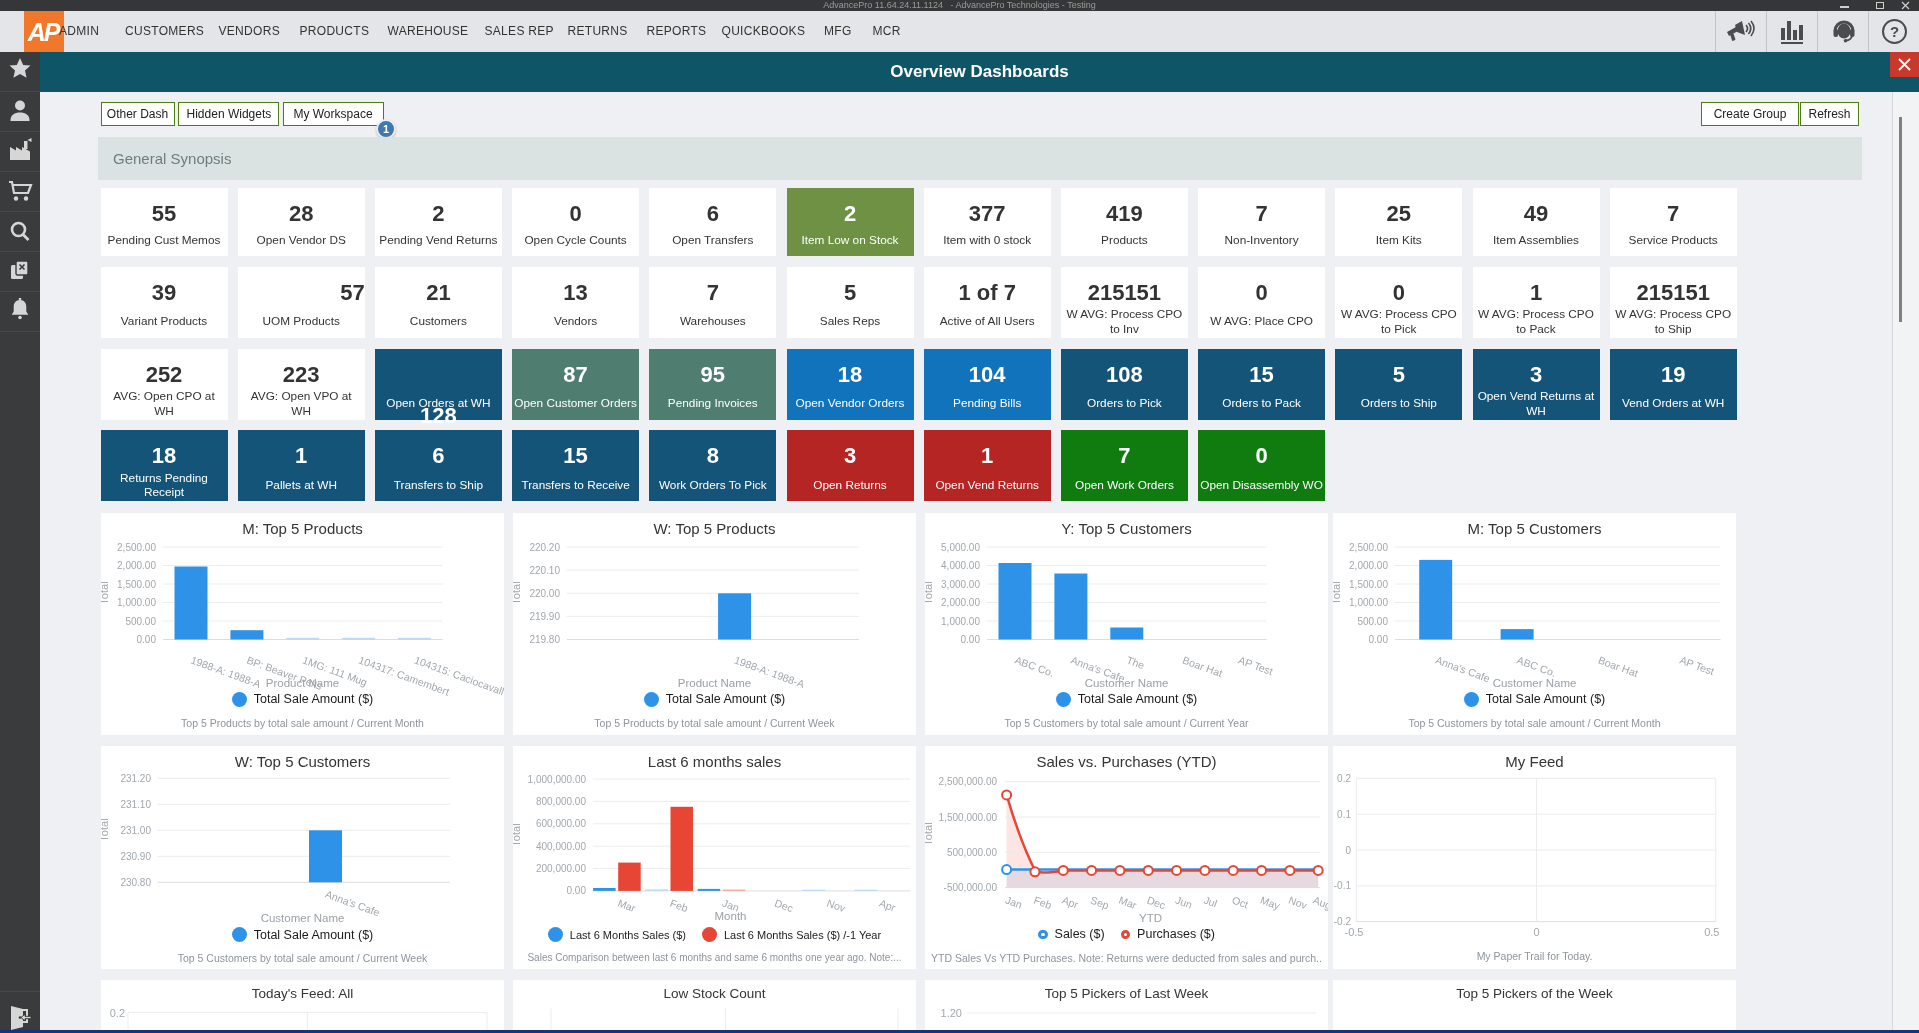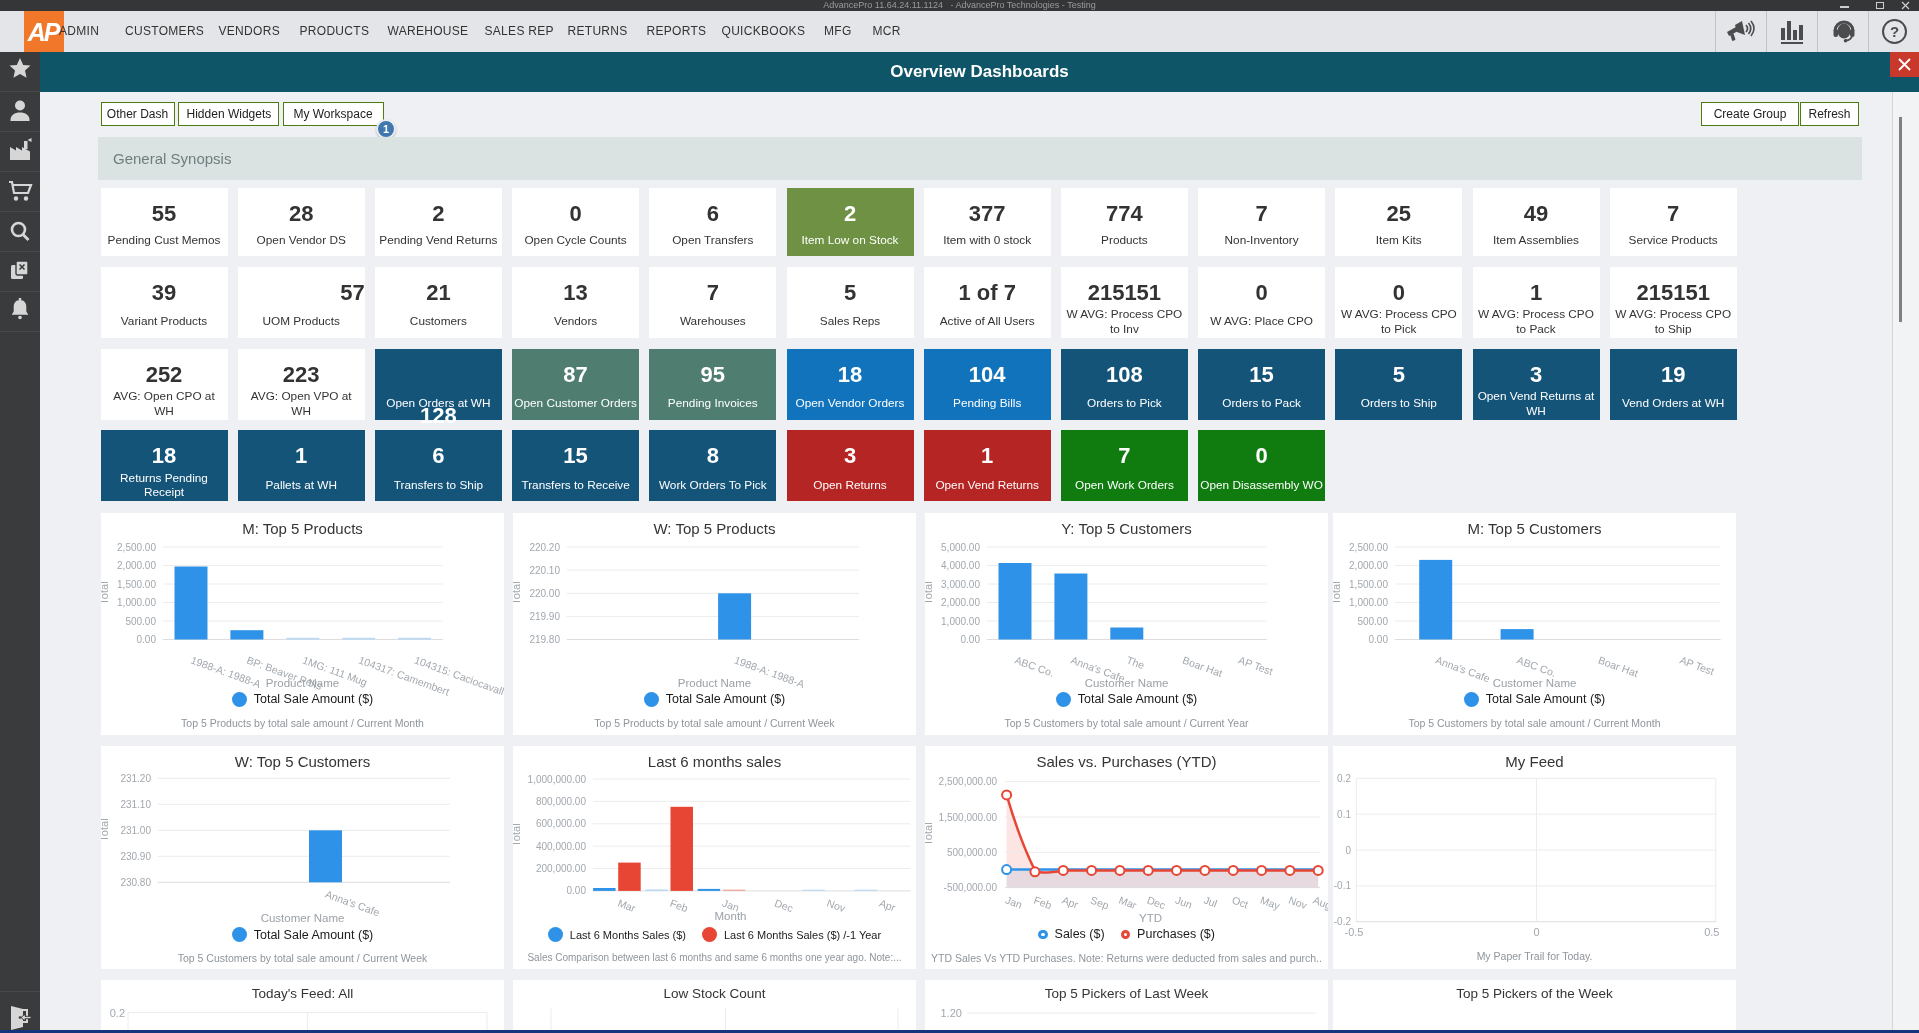--- a/index.html
+++ b/index.html
@@ -218,21 +218,21 @@
       <span>Item Low on Stock</span>
     </div>
   </div>
 <div class="tile" style="left:923.7px;top:188px;height:68px;background:#fff;color:#333;">
     <div class="tnum" style="top:13px;">377</div>
     <div class="tlab" style="top:39px;height:27px;">
       <span>Item with 0 stock</span>
     </div>
   </div>
 <div class="tile" style="left:1060.9px;top:188px;height:68px;background:#fff;color:#333;">
-    <div class="tnum" style="top:13px;">774</div>
+    <div class="tnum" style="top:13px;">419</div>
     <div class="tlab" style="top:39px;height:27px;">
       <span>Products</span>
     </div>
   </div>
 <div class="tile" style="left:1198.1px;top:188px;height:68px;background:#fff;color:#333;">
     <div class="tnum" style="top:13px;">7</div>
     <div class="tlab" style="top:39px;height:27px;">
       <span>Non-Inventory</span>
     </div>
   </div>

